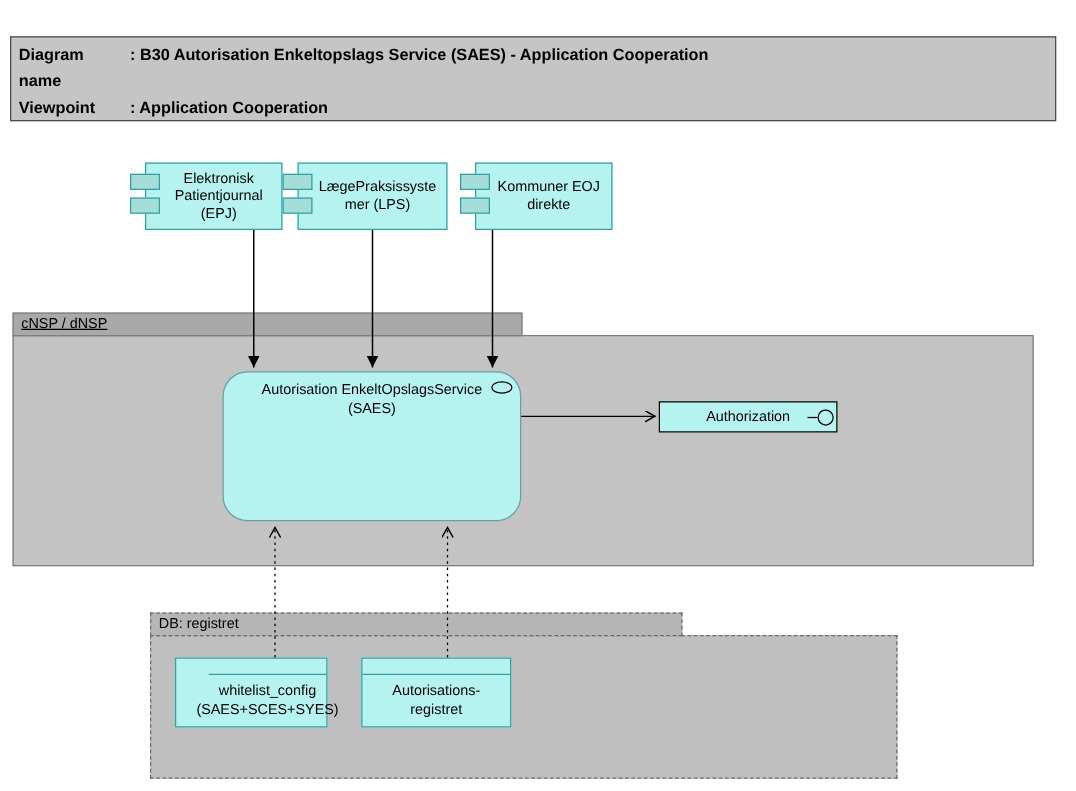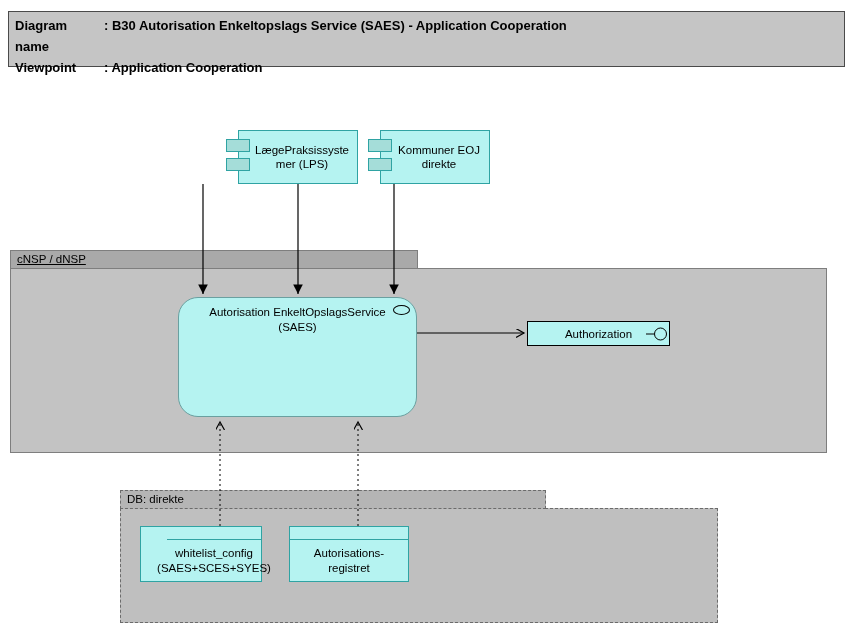--- a/index.html
+++ b/index.html
@@ -3,21 +3,21 @@
 <meta charset="utf-8">
 <style>
   html,body{margin:0;padding:0;background:#fff;}
   .canvas{
     position:relative;width:861px;height:633px;background:#ffffff;
     font-family:"Liberation Sans","DejaVu Sans",sans-serif;
     color:#000;overflow:hidden;
   }
   
   .title-box{
-    position:absolute;left:8px;top:11px;width:837px;height:56px;
+    position:absolute;left:8px;top:29px;width:837px;height:68px;
     background:var(--title_fill);border:1px solid var(--title_border);
     box-sizing:border-box;padding:3px 0 0 6px;
     font-weight:bold;font-size:13px;line-height:21px;
   }
   .trow{display:flex;}
   .tlabel{width:89px;flex:0 0 89px;}
   
   .cnsp-header{
     position:absolute;left:10px;top:250px;width:408px;height:19px;
     background:var(--container_header_fill);border:1px solid var(--container_border);
@@ -114,20 +114,27 @@
       <span class="tlabel">Viewpoint</span>
       <span class="tvalue">: Application Cooperation</span>
     </div>
   </div>
 
   <div class="cnsp-body"></div>
   <div class="cnsp-header">
     <span>cNSP / dNSP</span>
   </div>
 
+  <div class="component comp-epj">
+    <span class="module m1"></span>
+    <span class="module m2"></span>
+    <span class="multiline">Elektronisk
+Patientjournal
+(EPJ)</span>
+  </div>
   <div class="component comp-lps">
     <span class="module m1"></span>
     <span class="module m2"></span>
     <span class="multiline">LægePraksissyste
 mer (LPS)</span>
   </div>
   <div class="component comp-eoj">
     <span class="module m1"></span>
     <span class="module m2"></span>
     <span class="multiline">Kommuner EOJ
@@ -143,21 +150,21 @@
   <div class="authorization">
     <span>Authorization</span>
     <span class="lollipop">
       <span class="stem"></span>
       <span class="ball"></span>
     </span>
   </div>
 
   <div class="db-body"></div>
   <div class="db-header">
-    <span>DB: direkte</span>
+    <span>DB: registret</span>
   </div>
 
   <div class="db-table tbl-whitelist">
     <div class="tbl-head"></div>
     <div class="tbl-label multiline">whitelist_config
 (SAES+SCES+SYES)</div>
   </div>
   <div class="db-table tbl-registret">
     <div class="tbl-head"></div>
     <div class="tbl-label multiline">Autorisations-

